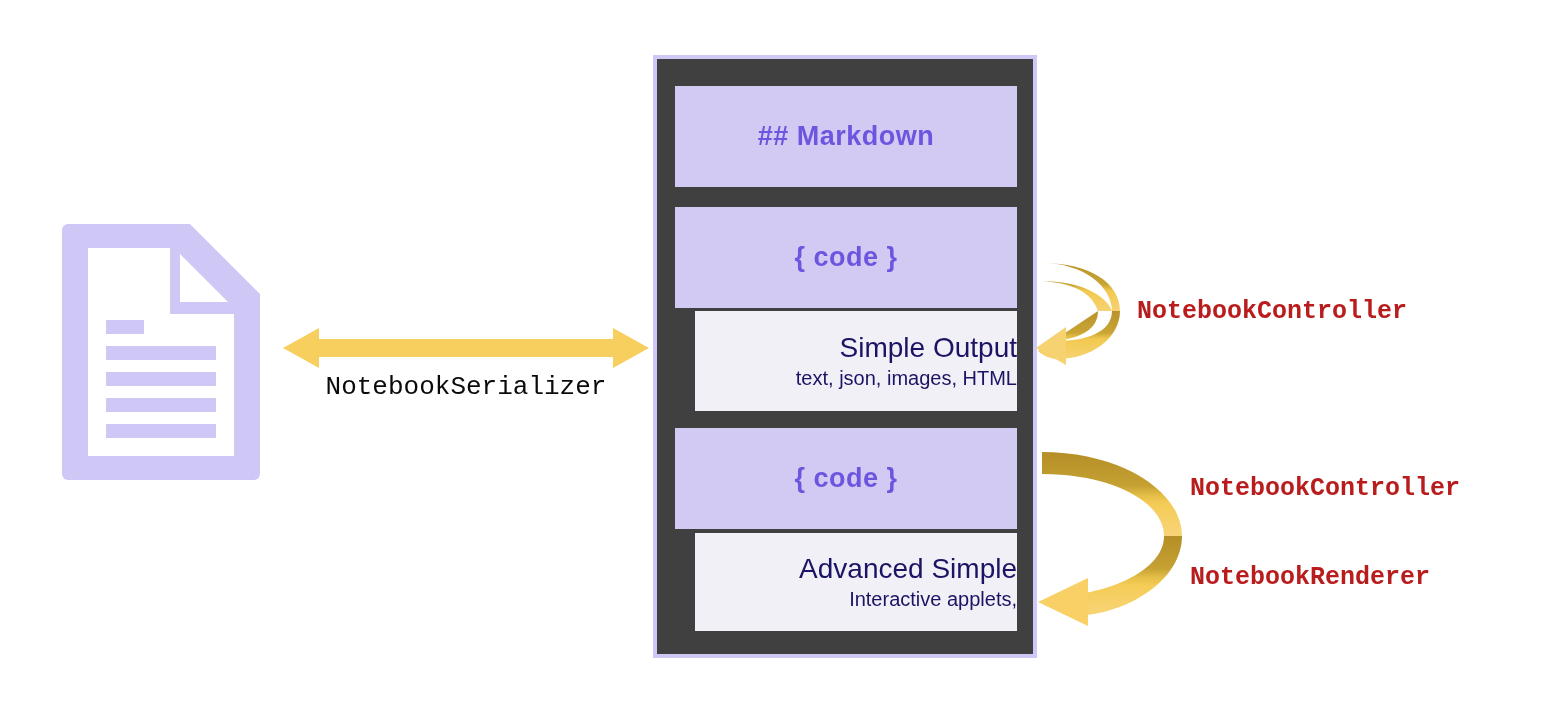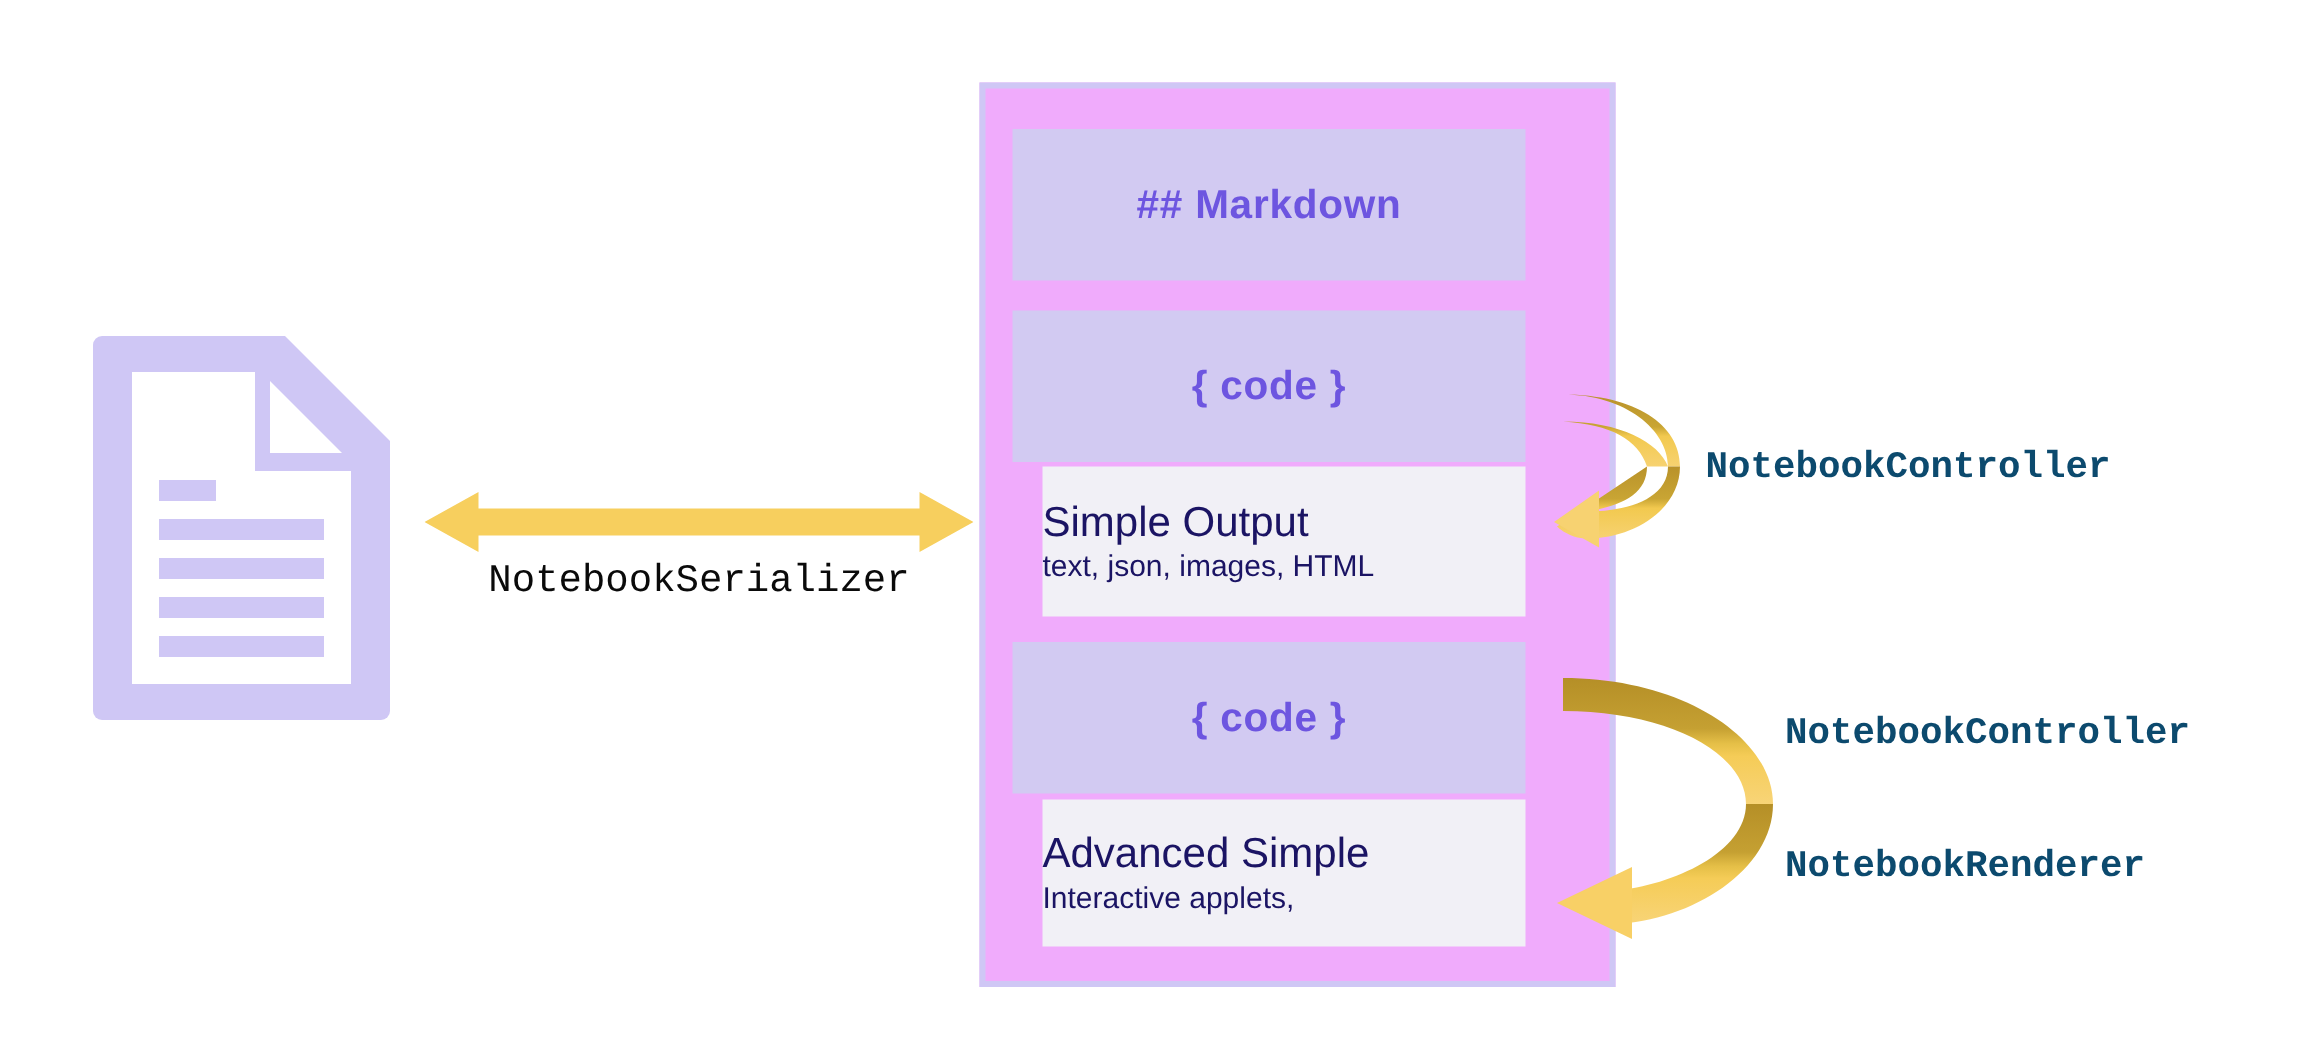--- a/index.html
+++ b/index.html
@@ -48,24 +48,24 @@
     font-size: 26px;
     color: #0a0a0a;
     letter-spacing: 0px;
   }
 
   
   #notebook {
     position: absolute;
     left: 653px;
     top: 55px;
-    width: 424px;
+    width: 384px;
     height: 603px;
     border: 4px solid #cfc7f5;
-    background: #f0abfc;
+    background: #404040;
     box-sizing: border-box;
   }
 
   .cell-block {
     position: absolute;
     background: #d2caf2;
     display: flex;
     align-items: center;
     justify-content: center;
   }
@@ -74,21 +74,21 @@
     font-weight: bold;
     color: #6d55e0;
     letter-spacing: 0.5px;
   }
 
   .output-block {
     position: absolute;
     background: #f1f0f6;
     display: flex;
     flex-direction: column;
-    align-items: flex-start;
+    align-items: flex-end;
     justify-content: center;
     box-sizing: border-box;
   }
   .output-title {
     font-size: 28px;
     color: #1b1464;
     line-height: 1.15;
     font-weight: 400;
   }
   .output-sub {
@@ -121,21 +121,21 @@
     width: 160px;
     height: 184px;
   }
 
   
   .right-label {
     position: absolute;
     font-family: "Liberation Mono", "DejaVu Sans Mono", monospace;
     font-weight: bold;
     font-size: 25px;
-    color: #0c4a6e;
+    color: #b91c1c;
     white-space: nowrap;
   }
   #label-controller-top    { left: 1137px; top: 297px; }
   #label-controller-bottom { left: 1190px; top: 474px; }
   #label-renderer          { left: 1190px; top: 563px; text-align: center; }
 </style>
 </head>
 <body>
 
 <div id="doc-icon">

